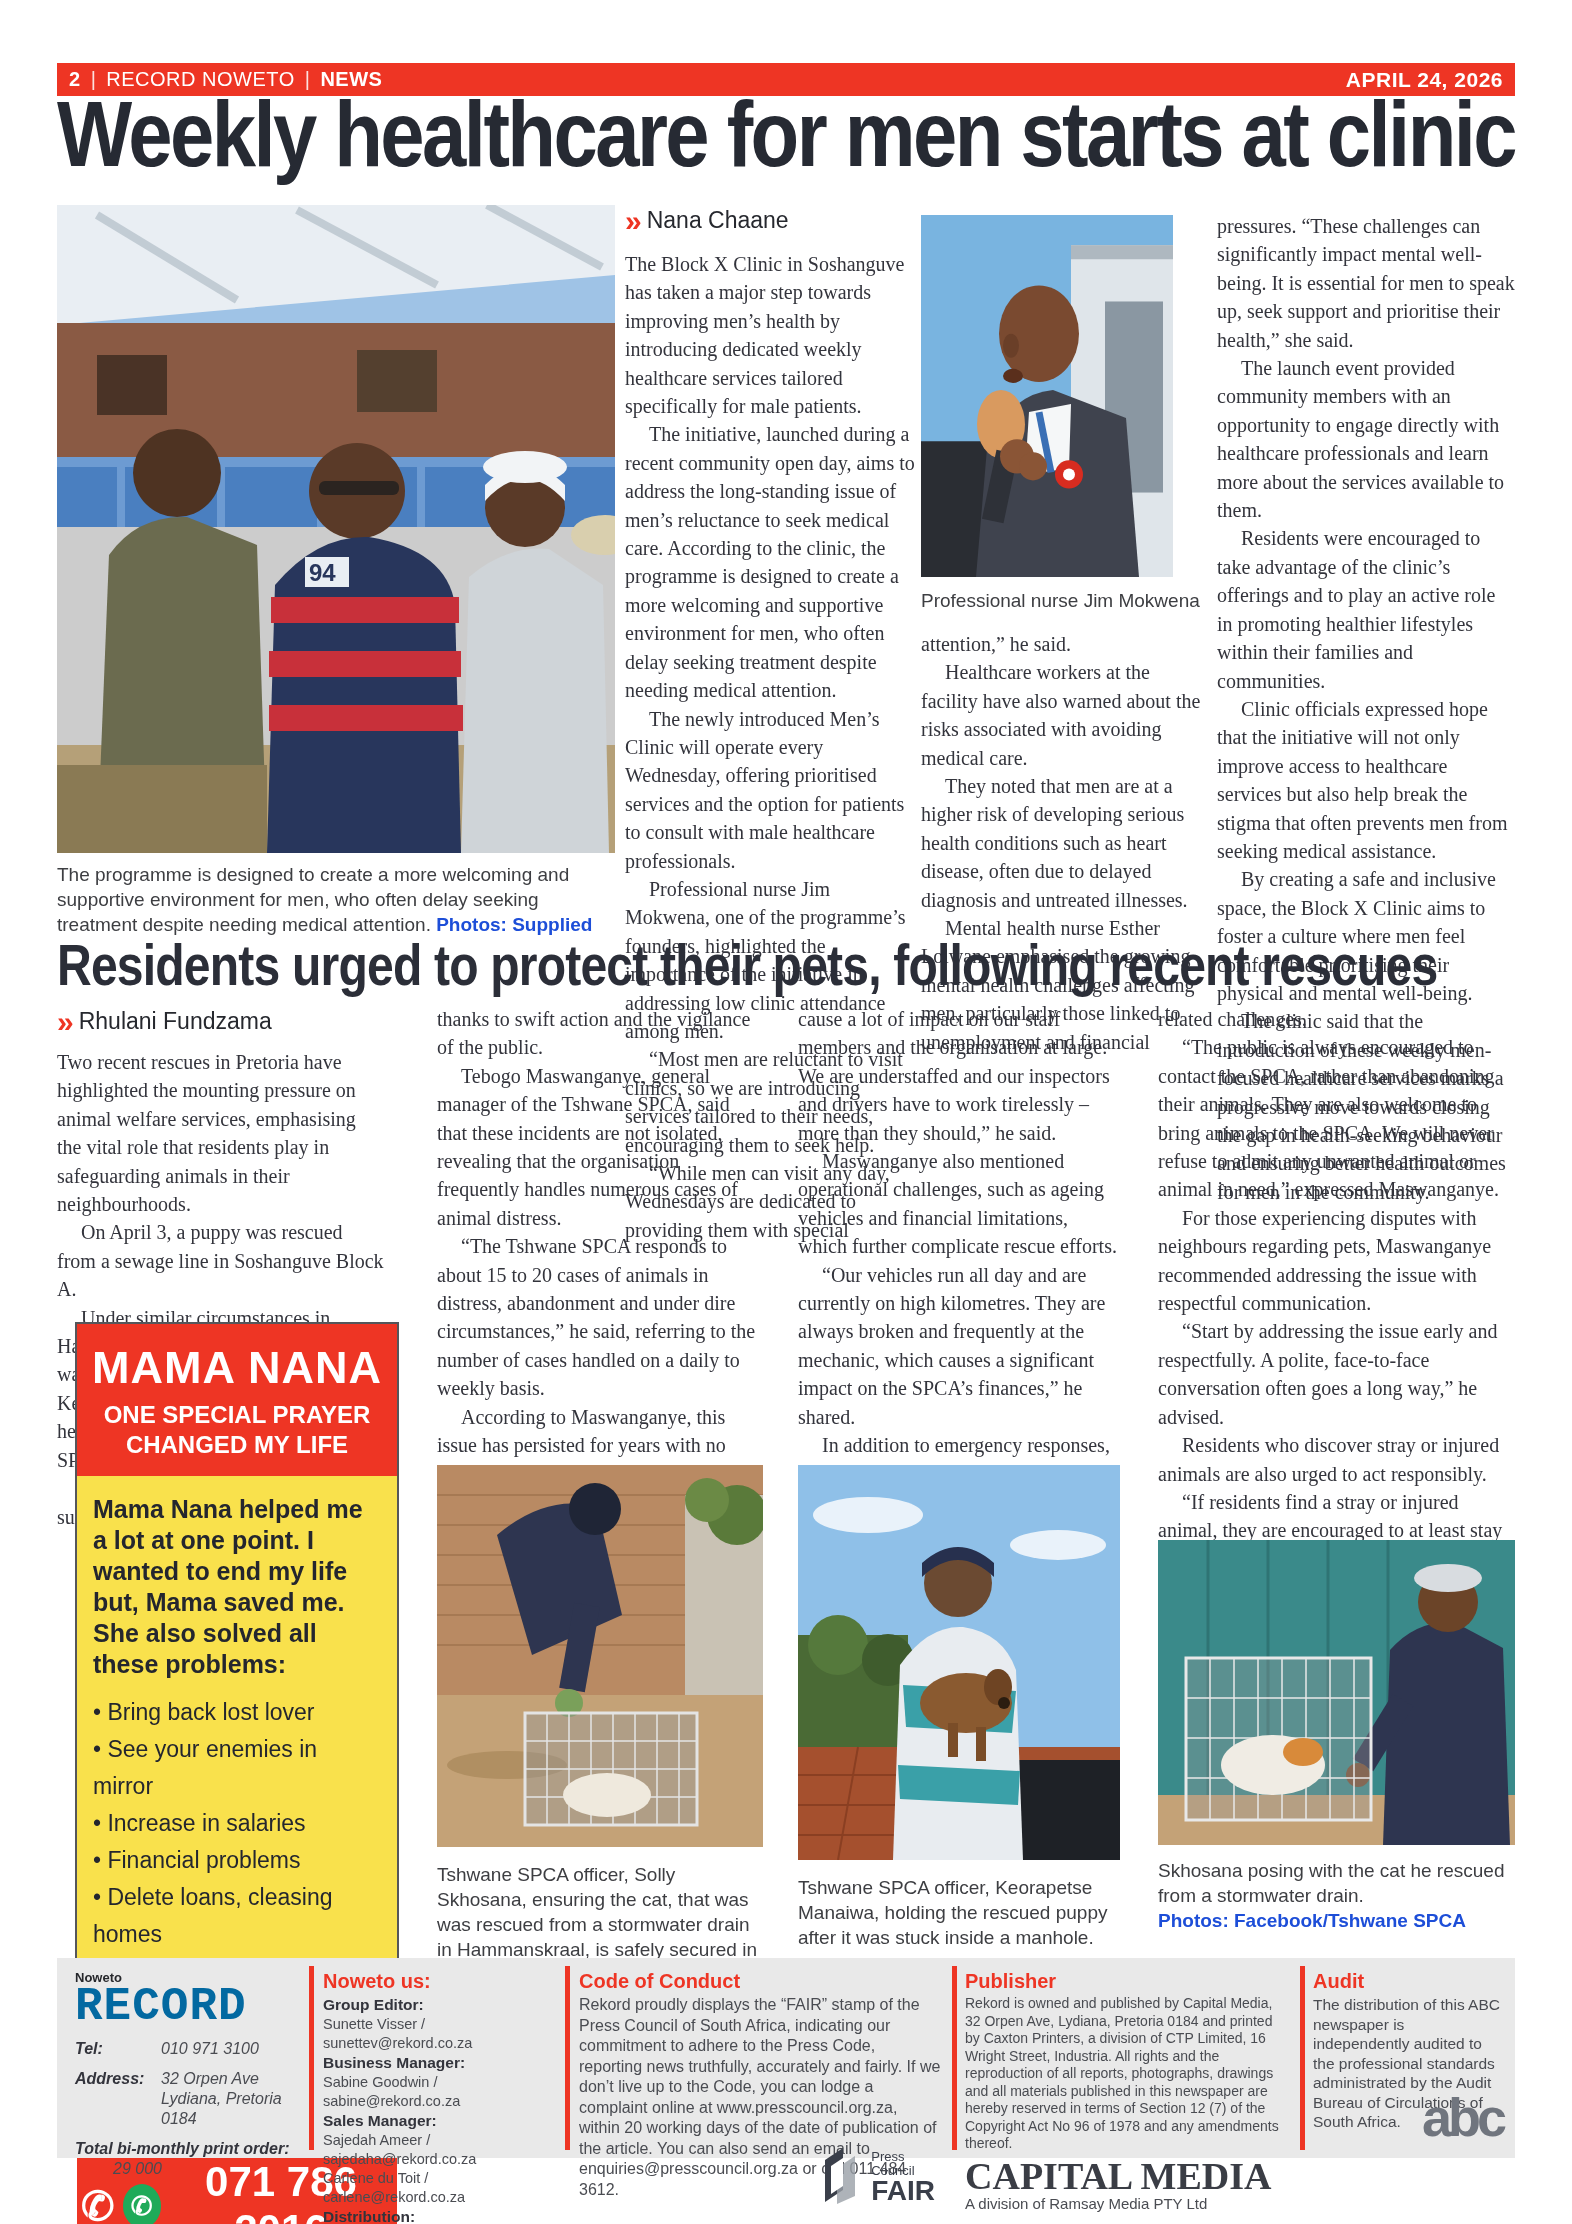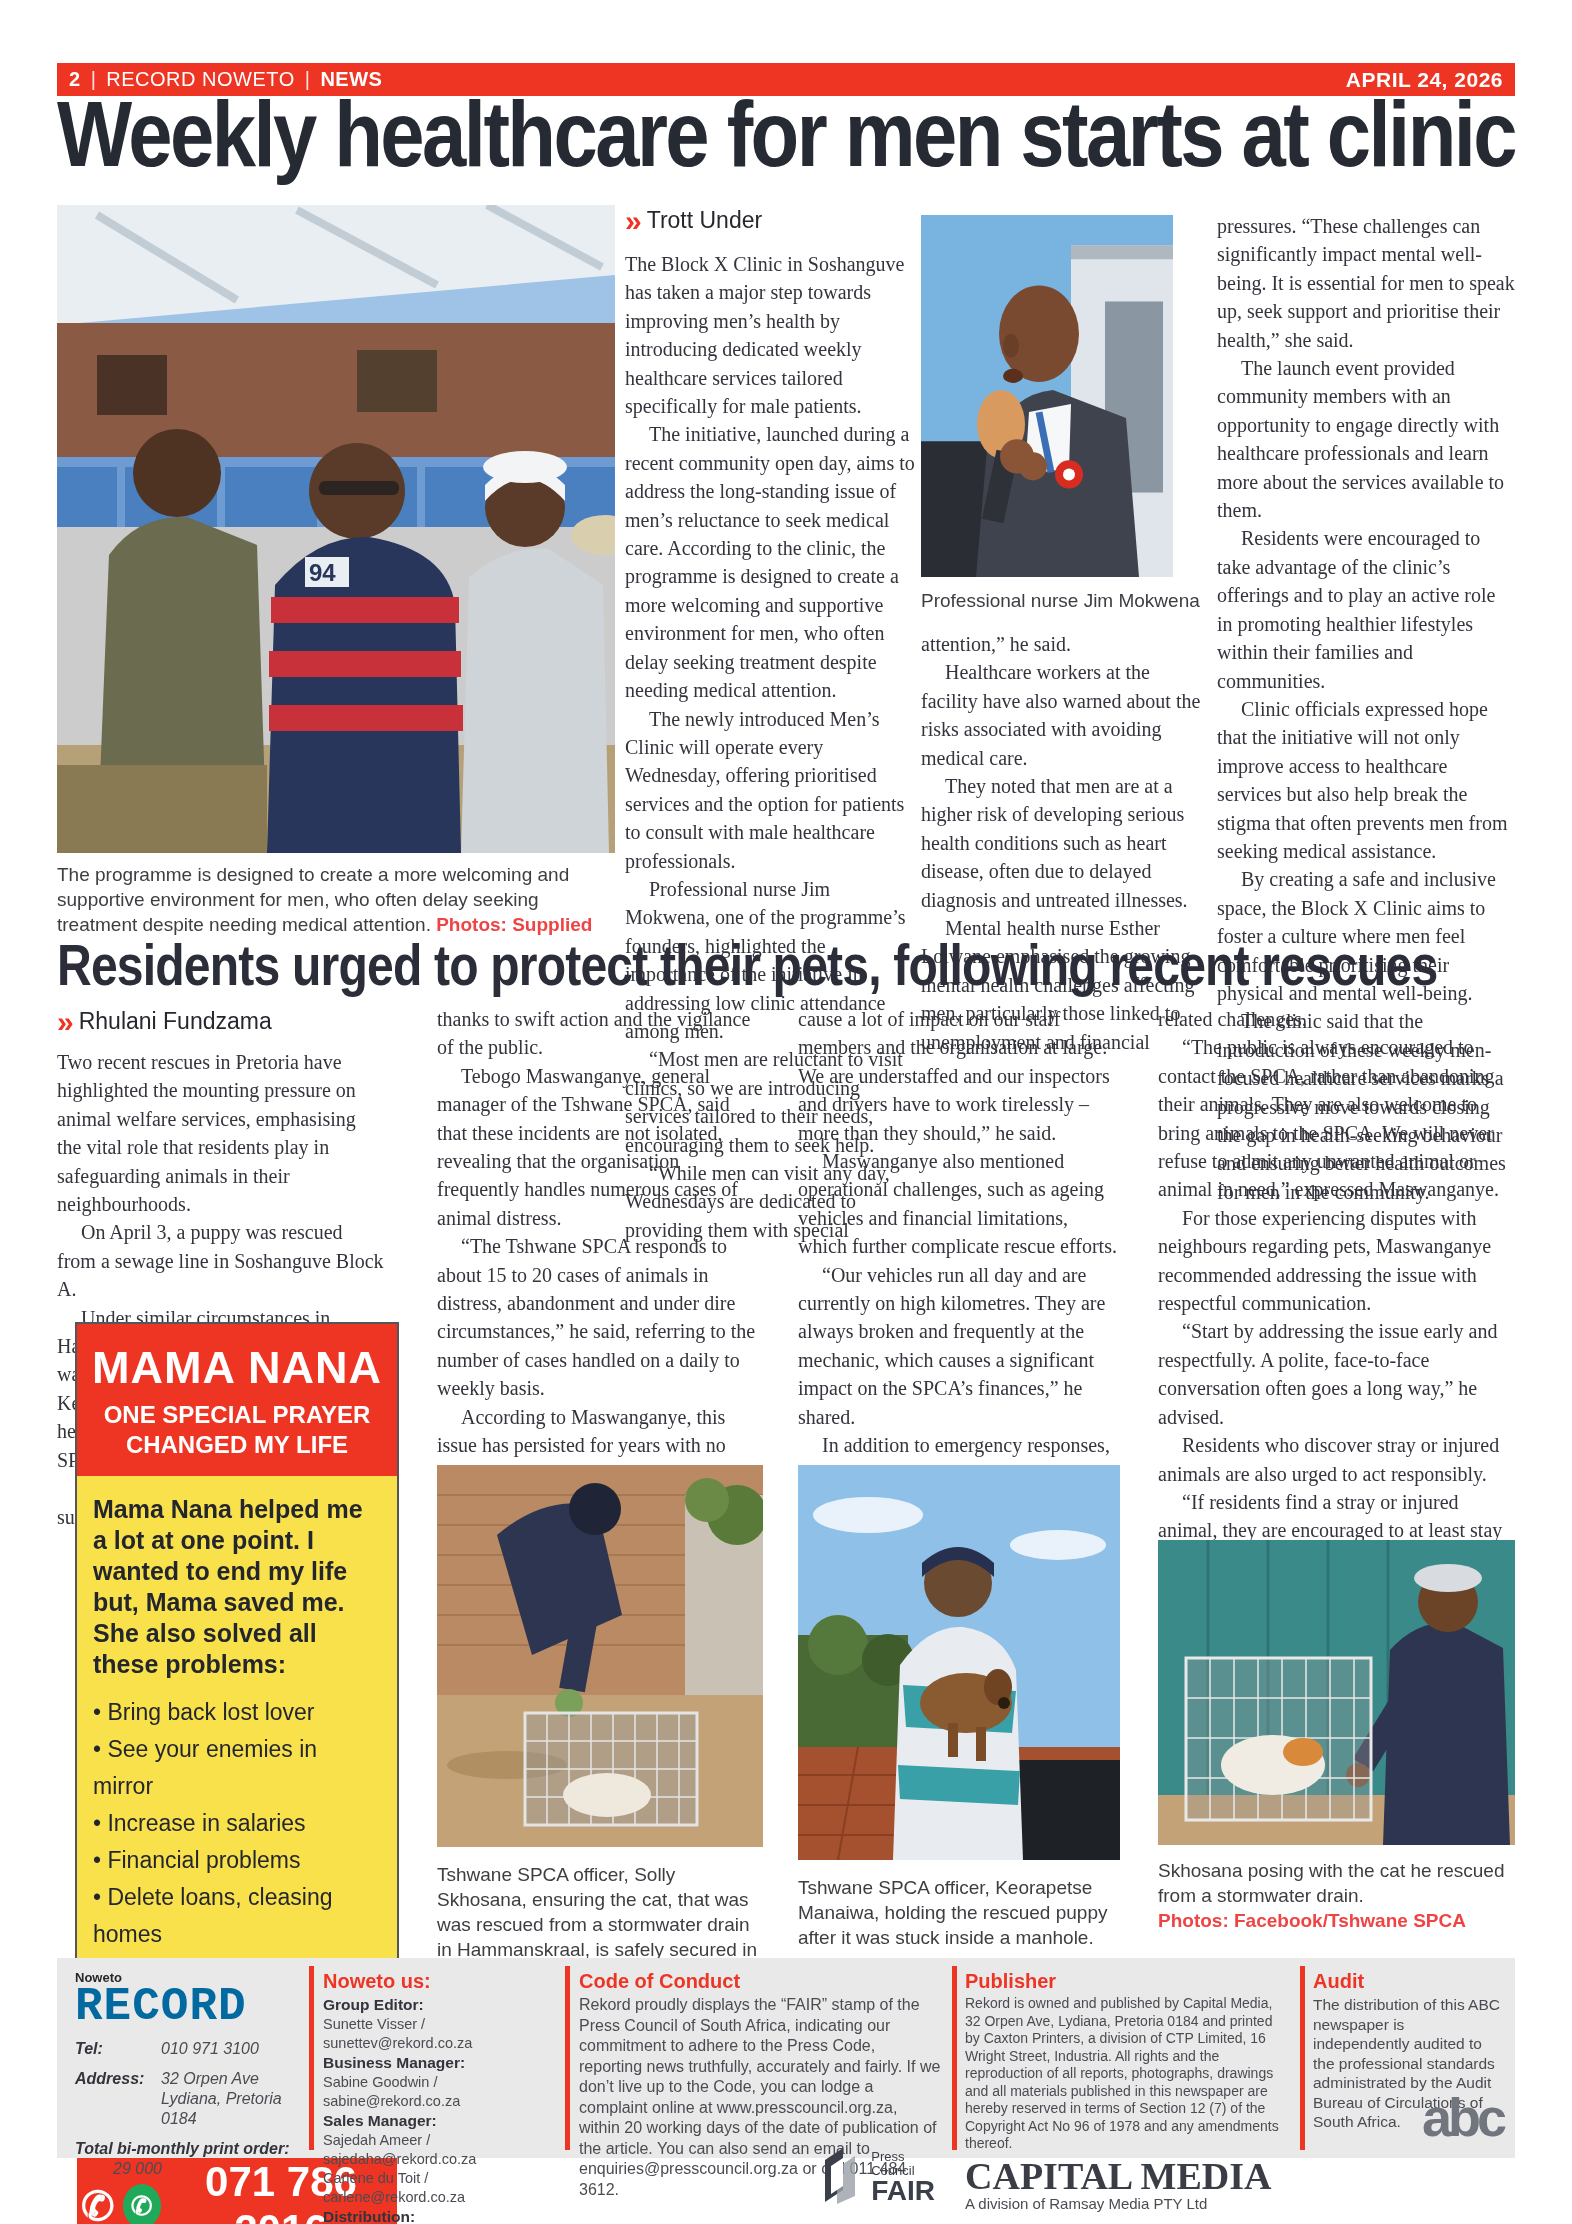--- a/index.html
+++ b/index.html
@@ -24,21 +24,21 @@
      letter-spacing:-1px;color:#2b2e38;line-height:66px;}
 
   .byline{display:flex;align-items:center;gap:8px;font-size:23px;color:#26282e;}
   .byline .chev{color:#ee3524;font-weight:700;font-size:30px;line-height:20px;letter-spacing:-3px;}
 
   .serifcol p{margin:0;font-family:"Liberation Serif",serif;font-size:20px;line-height:28.4px;
      color:#33343c;text-align:left;}
   .serifcol p + p{text-indent:24px;}
 
   .cap{font-size:19px;line-height:25px;color:#3d3e42;}
-  .cap b{color:#ef4444;}
+  .cap b{color:#1d4ed8;}
   .photo{overflow:hidden;background:#ccc;}
   .photo svg{display:block;width:100%;height:100%;}
 
   
   .ad{left:75px;top:1322px;width:324px;height:643px;border:2px solid #55565a;box-sizing:border-box;
       display:flex;flex-direction:column;}
   .ad-top{background:#ee3524;color:#fff;text-align:center;padding:20px 6px 16px 6px;}
   .ad-title{font-size:45px;font-weight:700;letter-spacing:1px;line-height:48px;}
   .ad-sub{font-size:24px;font-weight:700;line-height:30px;margin-top:8px;}
   .ad-mid{background:#f9e14c;color:#24262e;padding:18px 16px 10px 16px;flex:1;}
@@ -132,21 +132,21 @@
       <rect x="0" y="560" width="210" height="88" fill="#8a7a54"></rect>
     </svg>
   </div>
   <div class="abs cap" style="left:57px;top:862px;width:558px;">
     <span>The programme is designed to create a more welcoming and supportive environment for men, who often delay seeking treatment despite needing medical attention. </span><b>Photos: Supplied</b>
   </div>
 
   <div class="abs" style="left:625px;top:207px;width:290px;">
     <div class="byline">
       <span class="chev">»</span>
-      <span>Trott Under</span>
+      <span>Nana Chaane</span>
     </div>
     <div class="serifcol" style="margin-top:16px;">
         <p>The Block X Clinic in Soshanguve has taken a major step towards improving men’s health by introducing dedicated weekly healthcare services tailored specifically for male patients.</p>
         <p>The initiative, launched during a recent community open day, aims to address the long-standing issue of men’s reluctance to seek medical care. According to the clinic, the programme is designed to create a more welcoming and supportive environment for men, who often delay seeking treatment despite needing medical attention.</p>
         <p>The newly introduced Men’s Clinic will operate every Wednesday, offering prioritised services and the option for patients to consult with male healthcare professionals.</p>
         <p>Professional nurse Jim Mokwena, one of the programme’s founders, highlighted the importance of the initiative in addressing low clinic attendance among men.</p>
         <p>“Most men are reluctant to visit clinics, so we are introducing services tailored to their needs, encouraging them to seek help.</p>
         <p>“While men can visit any day, Wednesdays are dedicated to providing them with special</p>
       </div>
   </div>

